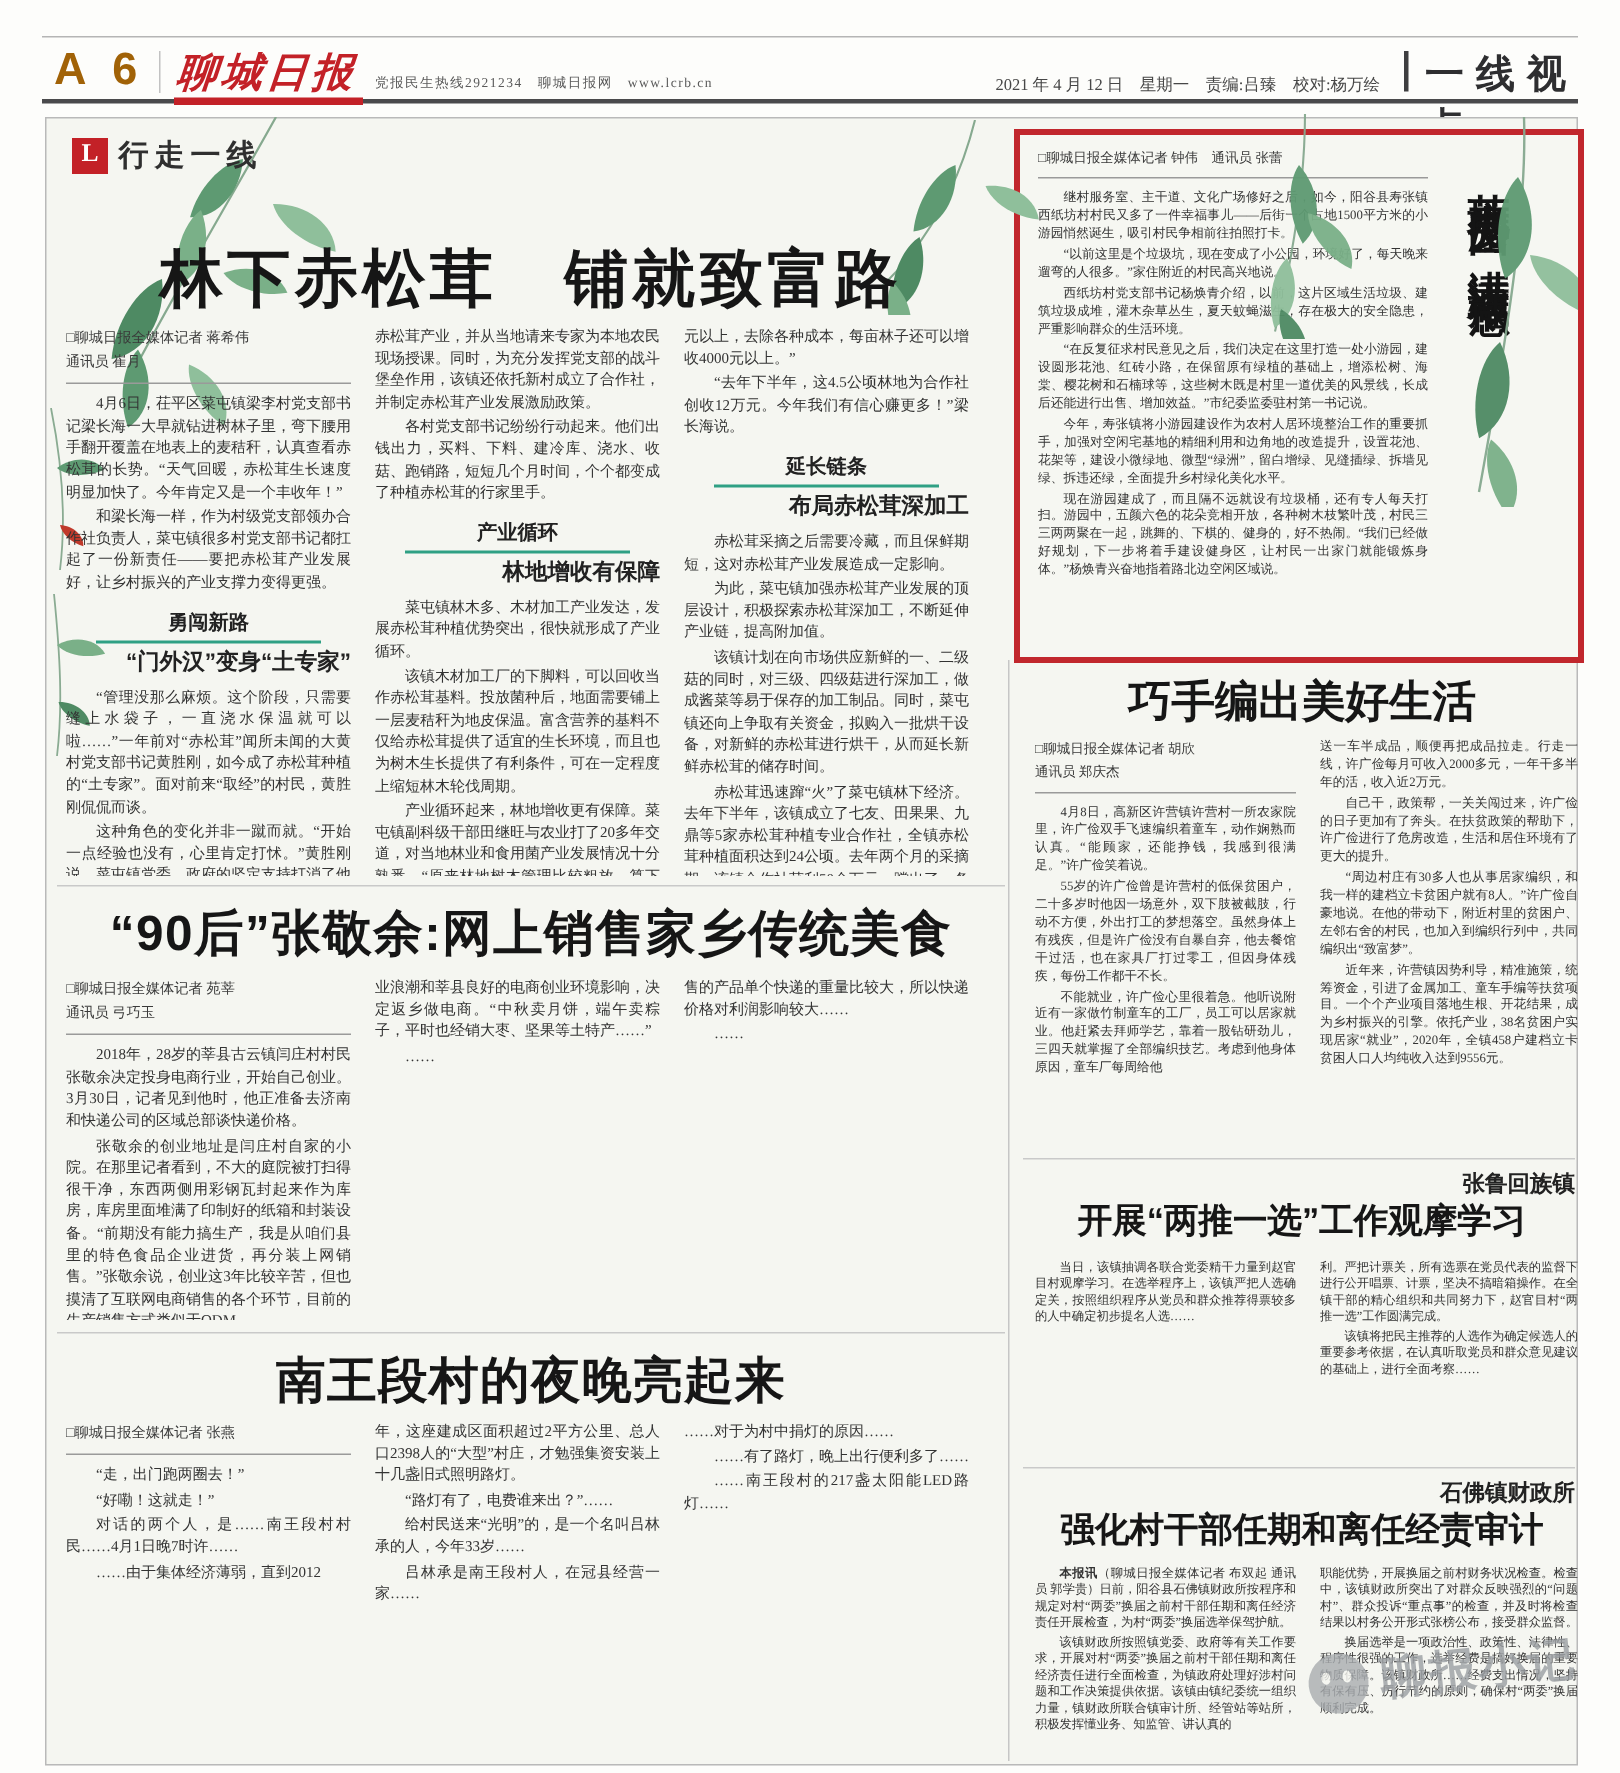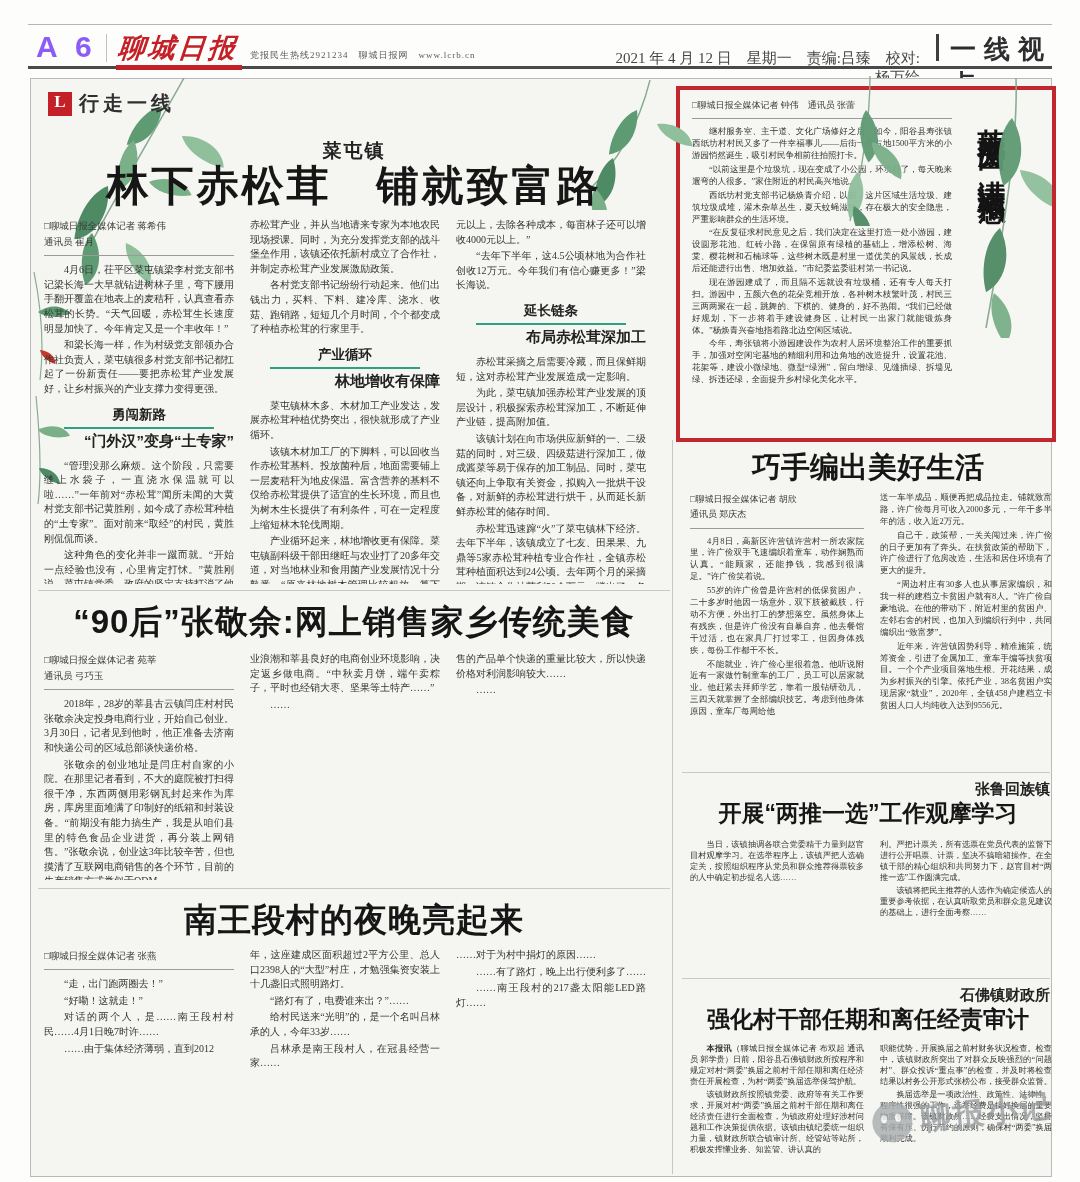--- a/index.html
+++ b/index.html
@@ -2,26 +2,26 @@
 <html><head>
 <meta charset="utf-8">
 <style>
   html,body{margin:0;padding:0;background:#ffffff;}
   .page{position:relative;width:1080px;height:1182px;background:#fdfdfb;overflow:hidden;
         font-family:"Liberation Serif",serif;color:#2b2b2b;}
   .abs{position:absolute;}
 
   
   .topline{left:28px;top:24px;width:1024px;height:1px;background:#b5b5b5;}
-  .edition{left:36px;top:30px;font:700 30px "Liberation Sans",sans-serif;color:#8b5cf6;letter-spacing:5px;}
+  .edition{left:36px;top:30px;font:700 30px "Liberation Sans",sans-serif;color:#a16207;letter-spacing:5px;}
   .hdr-sep1{left:106px;top:34px;width:1px;height:28px;background:#c2c2c2;}
   .masthead{left:118px;top:30px;font:700 27px "Liberation Serif",serif;font-style:italic;
             color:#c32127;letter-spacing:3px;transform:skewX(-5deg);}
   .masthead-sub{left:250px;top:49px;font-size:9px;color:#5a5a5a;letter-spacing:1px;}
-  .dateline{left:610px;top:49px;width:310px;text-align:right;font-size:15px;color:#474747;}
+  .dateline{left:610px;top:49px;width:310px;text-align:right;font-size:11px;color:#474747;}
   .hdr-sep2{left:936px;top:34px;width:3px;height:27px;background:#3e3e40;}
   .section-title{left:950px;top:32px;font:700 26px "Liberation Sans",sans-serif;color:#2e2e30;letter-spacing:8px;}
   .hdr-rule{left:28px;top:66px;width:1024px;height:3px;background:#4a4a4c;}
   .hdr-rule-red{left:116px;top:65px;width:126px;height:5px;background:#c32127;z-index:2;}
 
   
   .main-box{left:30px;top:78px;width:1020px;height:1097px;border:1px solid #b9b9b9;background:#f5f6f1;}
 
   
   .flag{left:48px;top:90px;display:flex;align-items:center;gap:7px;z-index:5;}
@@ -131,21 +131,20 @@
     <path d="M12 0 C16 40 18 75 14 108" stroke="#8aab92" stroke-width="1.2" fill="none"></path>
     <path fill="#7ab088" transform="translate(14,34) rotate(28) scale(0.62)" d="M0 0 C12 -18 34 -26 50 -16 C36 -2 14 5 0 0 Z"></path>
     <path fill="#4e8a63" transform="translate(15,72) rotate(55) scale(0.5)" d="M0 0 C12 -18 34 -26 50 -16 C36 -2 14 5 0 0 Z"></path>
   </svg>
 
   <div class="abs flag">
     <div class="flag-badge">L</div>
     <div class="flag-label">行走一线</div>
   </div>
 
-  <div class="abs kicker" style="left:38px;top:138px;width:632px">菜屯镇</div>
   <div class="abs headline-xl" style="left:38px;top:158px;width:632px">林下赤松茸　铺就致富路</div>
 
   <div class="col" style="left:44px;top:218px;width:190px;height:366px">
     <div class="byline">
       <div>□聊城日报全媒体记者 蒋希伟</div>
       <div>通讯员 崔月</div>
     </div>
     <p class="bp">4月6日，茌平区菜屯镇梁李村党支部书记梁长海一大早就钻进树林子里，弯下腰用手翻开覆盖在地表上的麦秸秆，认真查看赤松茸的长势。“天气回暖，赤松茸生长速度明显加快了。今年肯定又是一个丰收年！”</p>
     <p class="bp">和梁长海一样，作为村级党支部领办合作社负责人，菜屯镇很多村党支部书记都扛起了一份新责任——要把赤松茸产业发展好，让乡村振兴的产业支撑力变得更强。</p>
     <div class="subhead">
@@ -234,37 +233,37 @@
 
   <div class="abs red-box"></div>
   <div class="abs garden-text">
     <div class="byline" style="font-size:9px">
       <div>□聊城日报全媒体记者 钟伟　通讯员 张蕾</div>
     </div>
     <p class="bp-s">继村服务室、主干道、文化广场修好之后，如今，阳谷县寿张镇西纸坊村村民又多了一件幸福事儿——后街一个占地1500平方米的小游园悄然诞生，吸引村民争相前往拍照打卡。</p>
     <p class="bp-s">“以前这里是个垃圾坑，现在变成了小公园，环境好了，每天晚来遛弯的人很多。”家住附近的村民高兴地说。</p>
     <p class="bp-s">西纸坊村党支部书记杨焕青介绍，以前，这片区域生活垃圾、建筑垃圾成堆，灌木杂草丛生，夏天蚊蝇滋生，存在极大的安全隐患，严重影响群众的生活环境。</p>
     <p class="bp-s">“在反复征求村民意见之后，我们决定在这里打造一处小游园，建设圆形花池、红砖小路，在保留原有绿植的基础上，增添松树、海棠、樱花树和石楠球等，这些树木既是村里一道优美的风景线，长成后还能进行出售、增加效益。”市纪委监委驻村第一书记说。</p>
+    <p class="bp-s">今年，寿张镇将小游园建设作为农村人居环境整治工作的重要抓手，加强对空闲宅基地的精细利用和边角地的改造提升，设置花池、花架等，建设小微绿地、微型“绿洲”，留白增绿、见缝插绿、拆墙见绿、拆违还绿，全面提升乡村绿化美化水平。</p>
     <p class="bp-s">现在游园建成了，而且隔不远就设有垃圾桶，还有专人每天打扫。游园中，五颜六色的花朵竞相开放，各种树木枝繁叶茂，村民三三两两聚在一起，跳舞的、下棋的、健身的，好不热闹。“我们已经做好规划，下一步将着手建设健身区，让村民一出家门就能锻炼身体。”杨焕青兴奋地指着路北边空闲区域说。</p>
-    <p class="bp-s">今年，寿张镇将小游园建设作为农村人居环境整治工作的重要抓手，加强对空闲宅基地的精细利用和边角地的改造提升，设置花池、花架等，建设小微绿地、微型“绿洲”，留白增绿、见缝插绿、拆墙见绿、拆违还绿，全面提升乡村绿化美化水平。</p>
   </div>
   <div class="abs vertical-headline">荒地变游园　满满幸福感</div>
 
   <div class="abs headline-m" style="left:686px;top:448px;width:364px">巧手编出美好生活</div>
   <div class="col" style="left:690px;top:492px;width:174px;height:276px">
     <div class="byline" style="font-size:9px">
       <div>□聊城日报全媒体记者 胡欣</div>
       <div>通讯员 郑庆杰</div>
     </div>
     <p class="bp-s">4月8日，高新区许营镇许营村一所农家院里，许广俭双手飞速编织着童车，动作娴熟而认真。“能顾家，还能挣钱，我感到很满足。”许广俭笑着说。</p>
     <p class="bp-s">55岁的许广俭曾是许营村的低保贫困户，二十多岁时他因一场意外，双下肢被截肢，行动不方便，外出打工的梦想落空。虽然身体上有残疾，但是许广俭没有自暴自弃，他去餐馆干过活，也在家具厂打过零工，但因身体残疾，每份工作都干不长。</p>
     <p class="bp-s">不能就业，许广俭心里很着急。他听说附近有一家做竹制童车的工厂，员工可以居家就业。他赶紧去拜师学艺，靠着一股钻研劲儿，三四天就掌握了全部编织技艺。考虑到他身体原因，童车厂每周给他</p>
   </div>
   <div class="col" style="left:880px;top:492px;width:172px;height:276px">
-    <p class="bp-s" style="text-indent:0">送一车半成品，顺便再把成品拉走。铺就致富路，许广俭每月可收入2000多元，一年干多半年的活，收入近2万元。</p>
+    <p class="bp-s" style="text-indent:0">送一车半成品，顺便再把成品拉走。行走一线，许广俭每月可收入2000多元，一年干多半年的活，收入近2万元。</p>
     <p class="bp-s">自己干，政策帮，一关关闯过来，许广俭的日子更加有了奔头。在扶贫政策的帮助下，许广俭进行了危房改造，生活和居住环境有了更大的提升。</p>
     <p class="bp-s">“周边村庄有30多人也从事居家编织，和我一样的建档立卡贫困户就有8人。”许广俭自豪地说。在他的带动下，附近村里的贫困户、左邻右舍的村民，也加入到编织行列中，共同编织出“致富梦”。</p>
     <p class="bp-s">近年来，许营镇因势利导，精准施策，统筹资金，引进了金属加工、童车手编等扶贫项目。一个个产业项目落地生根、开花结果，成为乡村振兴的引擎。依托产业，38名贫困户实现居家“就业”，2020年，全镇458户建档立卡贫困人口人均纯收入达到9556元。</p>
   </div>
 
   <div class="abs hrule" style="left:682px;top:772px;width:368px"></div>
   <div class="abs kicker-s" style="left:686px;top:780px;width:364px">张鲁回族镇</div>
   <div class="abs headline-s" style="left:686px;top:798px;width:364px">开展“两推一选”工作观摩学习</div>
   <div class="col" style="left:690px;top:840px;width:174px;height:132px">
     <p class="bp-xs">当日，该镇抽调各联合党委精干力量到赵官目村观摩学习。在选举程序上，该镇严把人选确定关，按照组织程序从党员和群众推荐得票较多的人中确定初步提名人选……</p>

